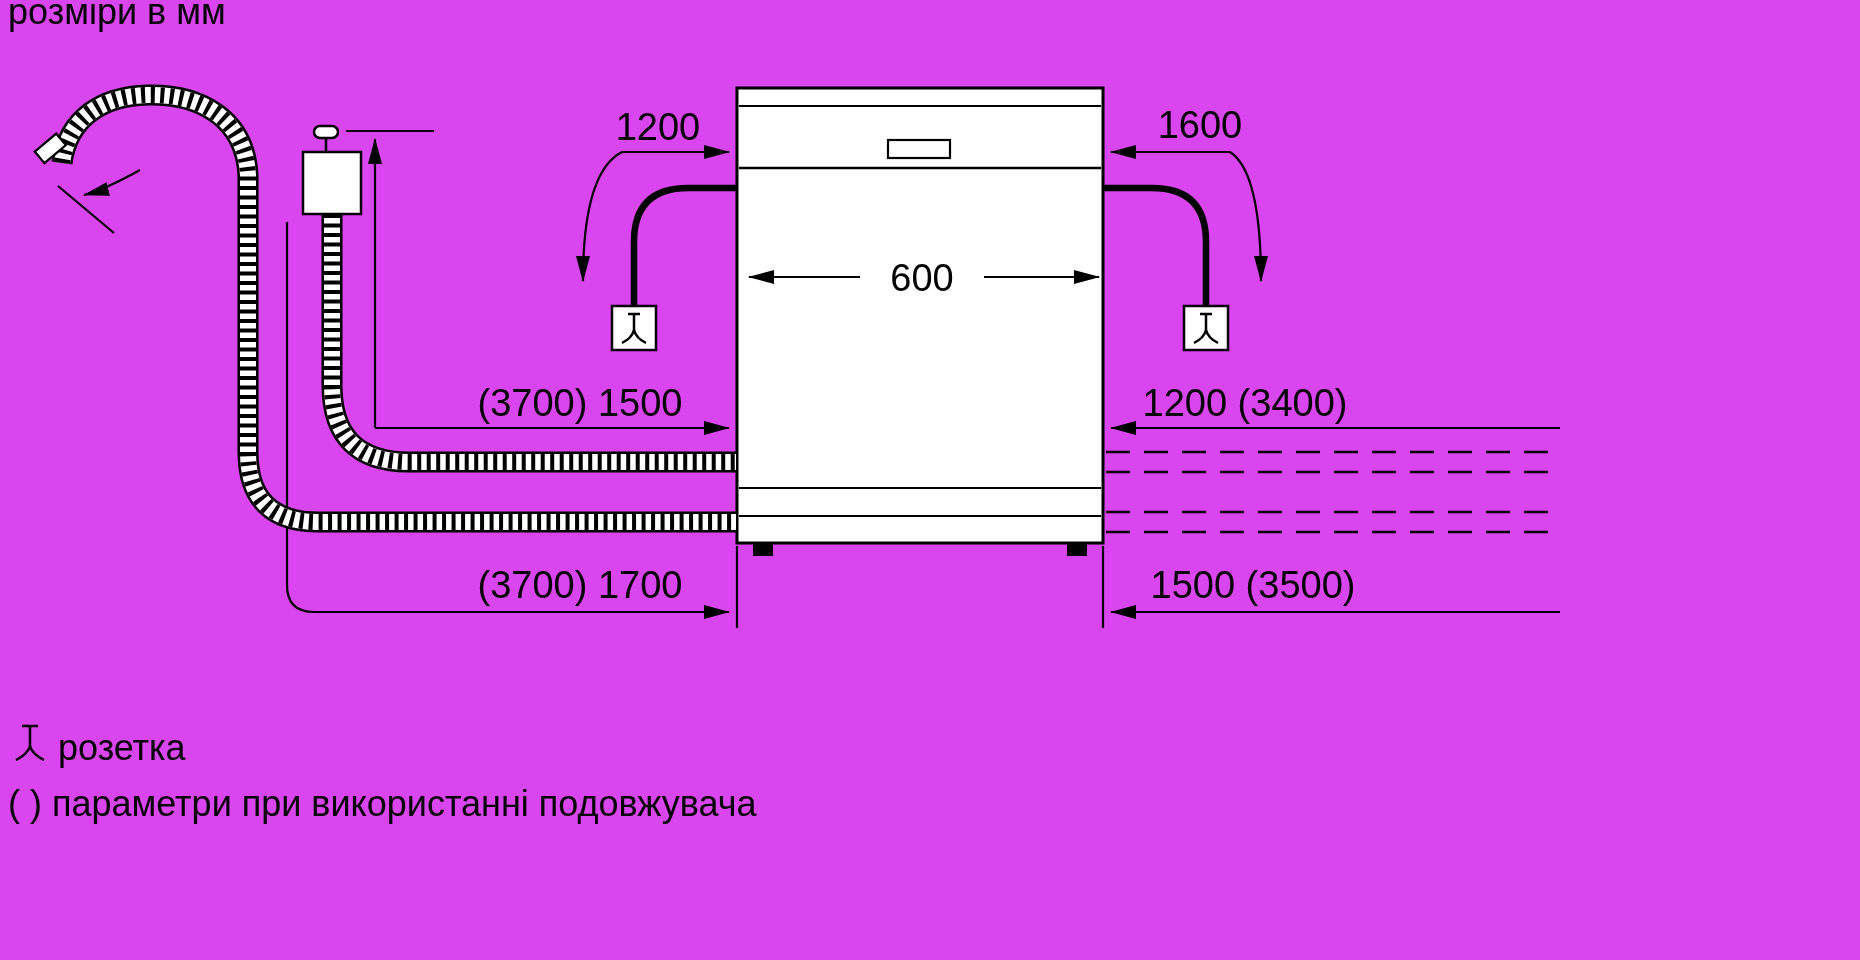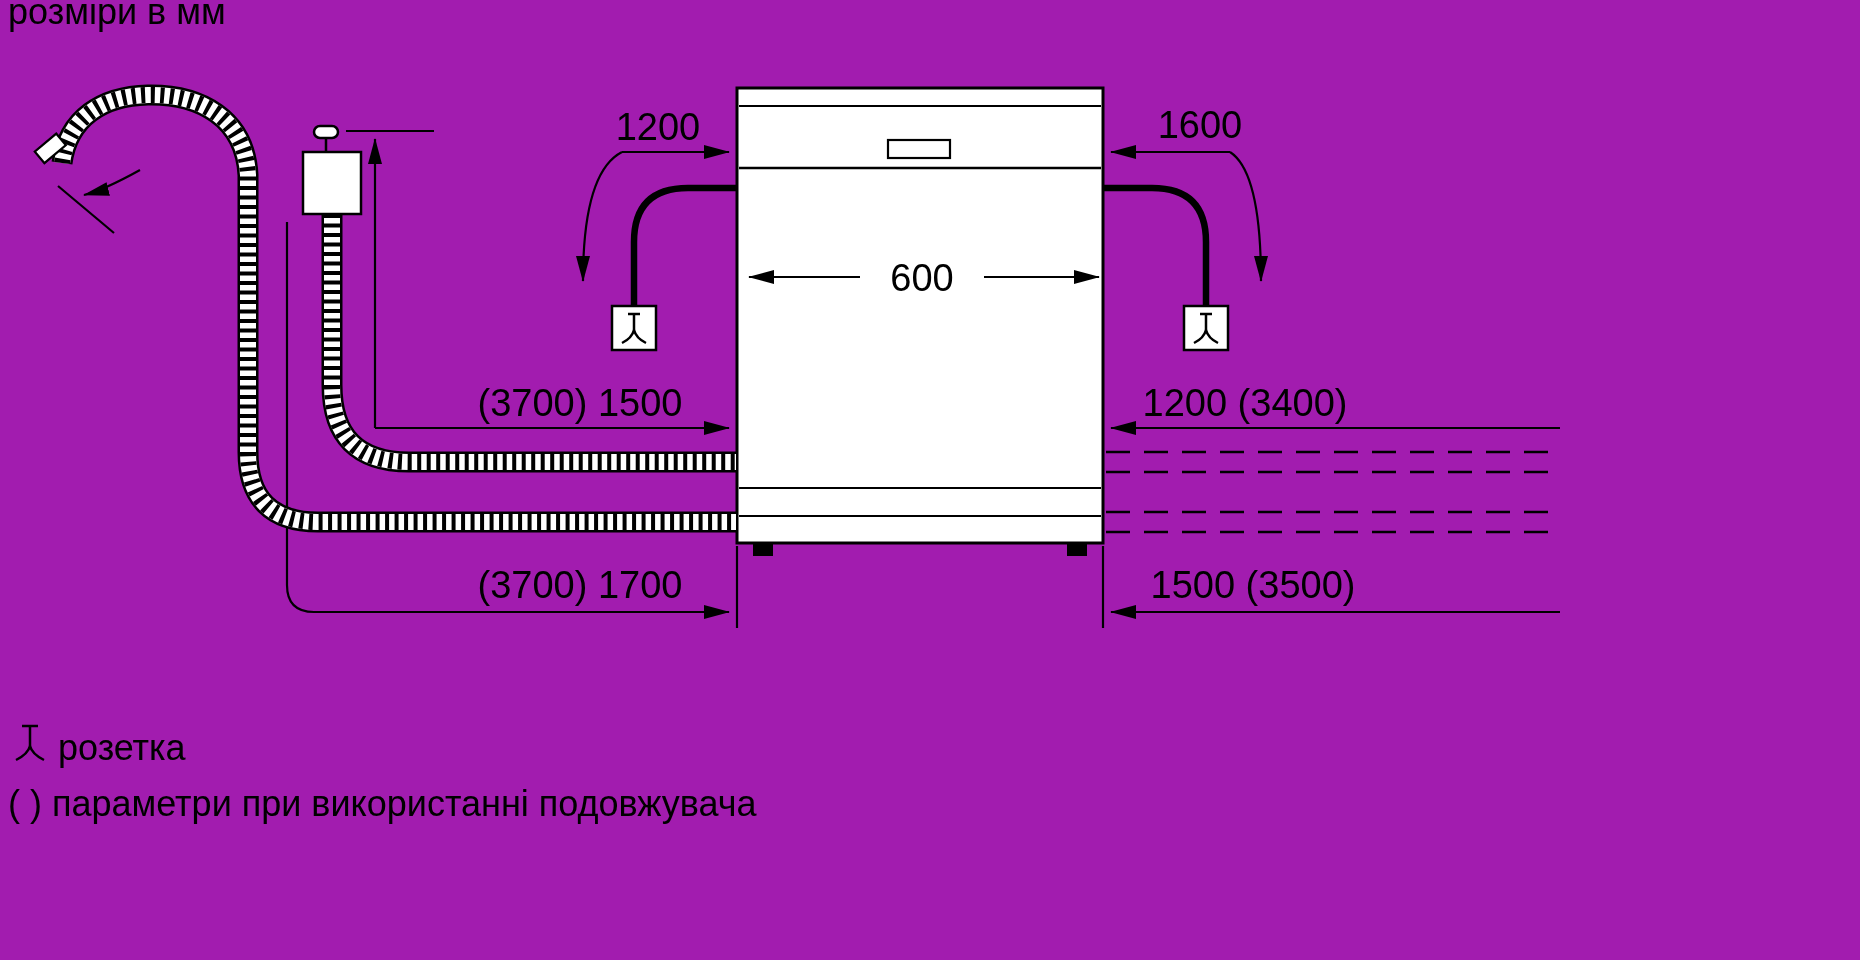--- a/index.html
+++ b/index.html
@@ -8,21 +8,21 @@
     background: #ffffff;
     width: 1860px;
     height: 960px;
     overflow: hidden;
     font-family: "Liberation Sans", sans-serif;
   }
   #stage {
     position: relative;
     width: 1860px;
     height: 960px;
-    background: #a21caf;
+    background: #d946ef;
     text-decoration: underline;
   }
   svg { display: block; }
   .ink   { stroke: #000000; fill: none; }
   .thin  { stroke-width: 2.2; }
   .med   { stroke-width: 2.5; }
   .thick { stroke-width: 3; }
   .cord  { stroke-width: 6.5; }
   .hose-outer { stroke: #000000; stroke-width: 21; fill: none; }
   .hose-inner { stroke: #ffffff; stroke-width: 16; fill: none; }

